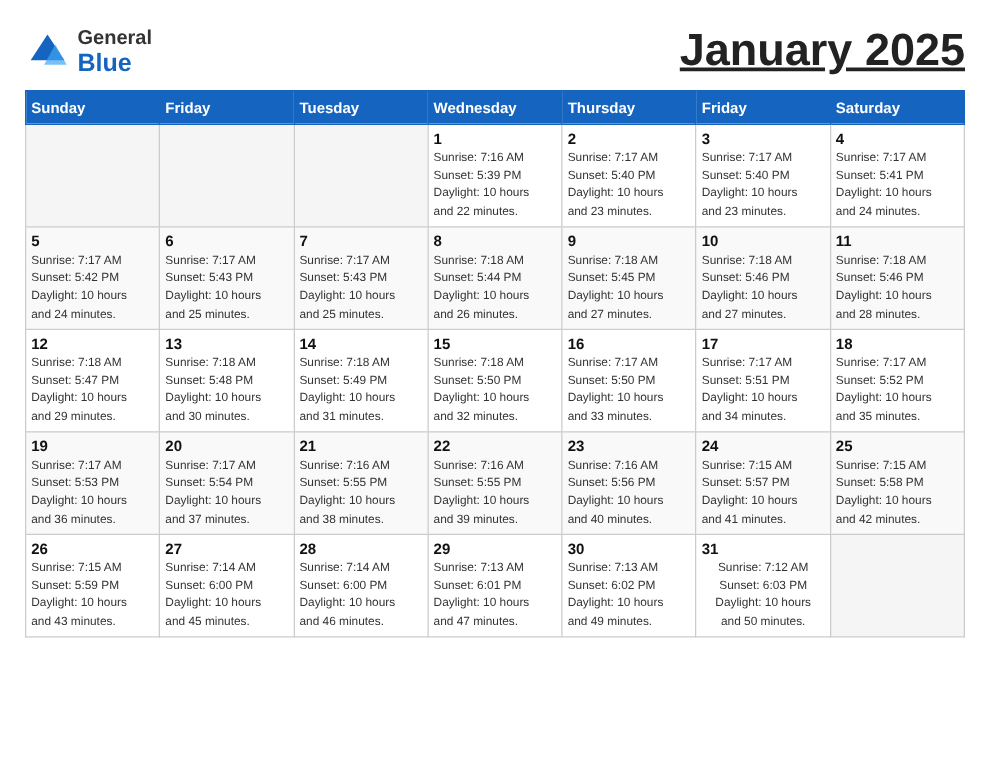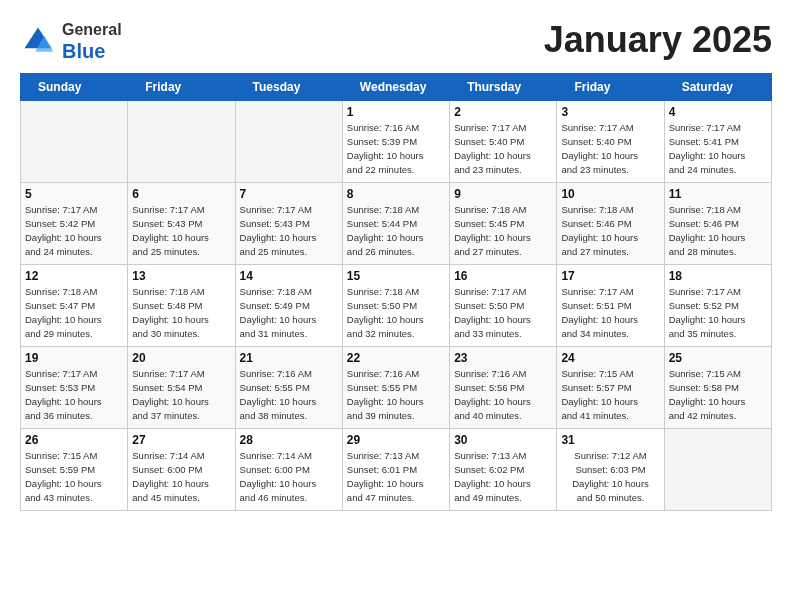--- a/index.html
+++ b/index.html
@@ -29,35 +29,36 @@
       width: 36px;
       height: 36px;
       margin-right: 6px;
     }
     .title-block { text-align: right; }
     .calendar-title {
       font-size: 36px;
       font-weight: bold;
       color: #222;
       line-height: 1.1;
+      text-decoration: underline;
     }
     .calendar-subtitle {
       font-size: 16px;
       color: #444;
       margin-top: 2px;
     }
     table {
       width: 100%;
       border-collapse: collapse;
       font-size: 10.5px;
     }
     thead tr th {
       background-color: #1565c0;
       color: #fff;
-      padding: 6px 17px;
+      padding: 6px 4px;
       text-align: left;
       font-size: 12px;
       font-weight: bold;
       border: 1px solid #1565c0;
     }
     tbody tr td {
       border: 1px solid #ccc;
       vertical-align: top;
       padding: 4px;
       width: calc(100% / 7);

